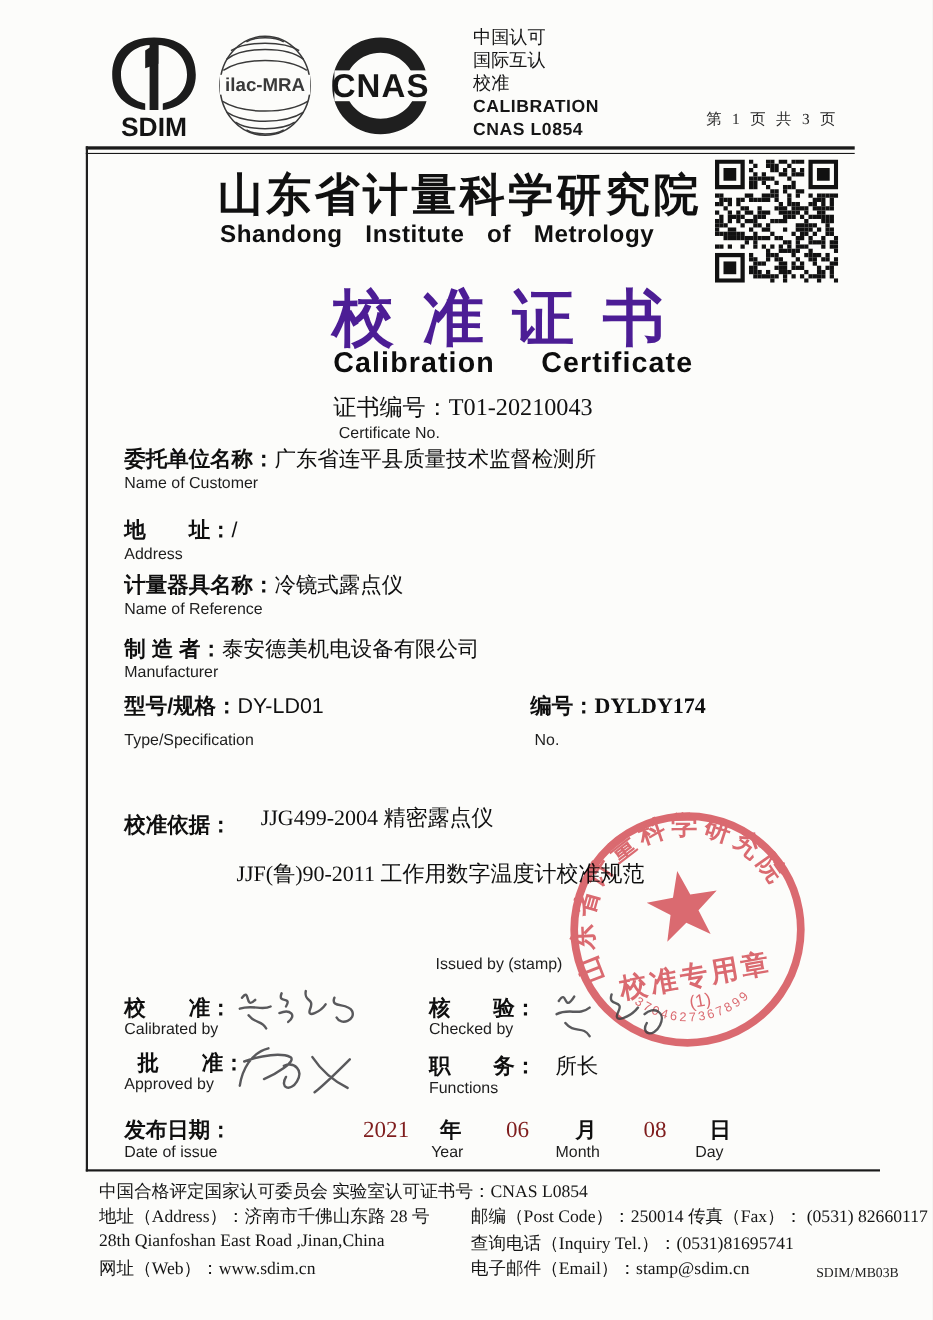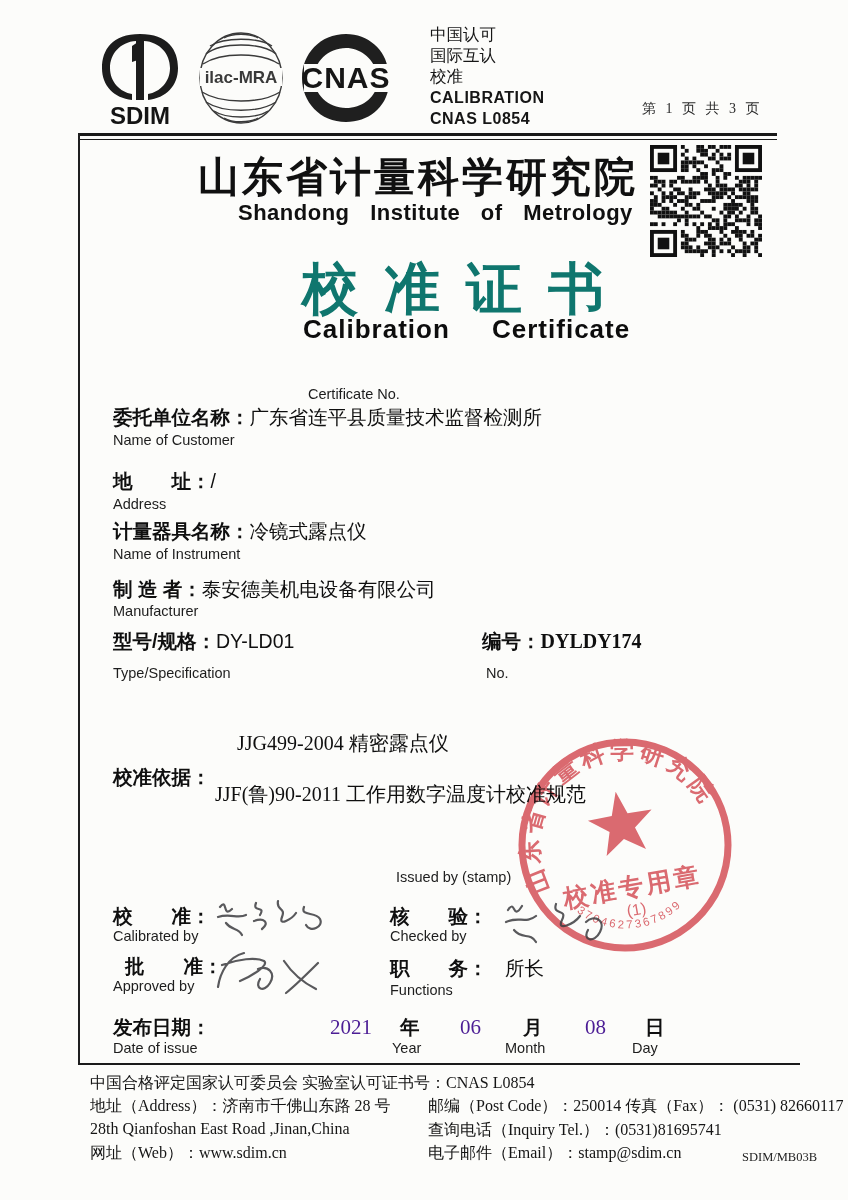--- a/index.html
+++ b/index.html
@@ -14,40 +14,40 @@
   .accred{line-height:21px;font-size:16.5px;}
   .accred .bold{font-weight:bold;font-size:16px;letter-spacing:.5px;}
   .pageno{font-size:14px;letter-spacing:3px;color:#2a2a2a;font-family:"Liberation Serif","DejaVu Serif",serif;}
   .rule-top-thick{left:78px;top:133px;width:699px;height:3px;background:#1a1a1a;}
   .rule-top-thin{left:78px;top:139px;width:699px;height:1px;background:#1a1a1a;}
   .rule-left{left:78px;top:133px;width:2px;height:932px;background:#1f1f1f;}
   .rule-bottom{left:78px;top:1063px;width:722px;height:2px;background:#1a1a1a;}
   
   .inst-zh{font-family:"Liberation Serif","DejaVu Serif",serif;font-weight:bold;
     font-size:41px;letter-spacing:3px;color:#101010;}
-  .inst-en{font-weight:bold;font-size:22px;word-spacing:14px;letter-spacing:.5px;color:#101010;margin-left:38px;}
+  .inst-en{font-weight:bold;font-size:22px;word-spacing:14px;letter-spacing:.5px;color:#101010;}
   
   .cert-title-zh{font-family:"DejaVu Sans","Liberation Sans",sans-serif;font-weight:bold;
-    font-size:56px;letter-spacing:26px;color:#0f766e;text-align:right;}
+    font-size:56px;letter-spacing:26px;color:#4c1d95;text-align:right;}
   .cert-title-en{font-weight:bold;font-size:26px;word-spacing:34px;letter-spacing:1px;color:#0d0d0d;}
   .certno-label{font-family:"Liberation Serif","DejaVu Serif",serif;font-size:21px;color:#111;}
   .certno-value{font-family:"Liberation Serif","DejaVu Serif",serif;font-size:22px;color:#111;}
   .certno-en{font-size:14.5px;color:#1c1c1c;}
   
   .f-label{font-weight:bold;font-size:19.5px;color:#0f0f0f;}
   .f-value{font-size:19.5px;color:#0f0f0f;}
   .f-value-serif{font-family:"Liberation Serif","DejaVu Serif",serif;font-size:20px;color:#0f0f0f;}
   .f-en{font-size:14.5px;color:#1d1d1d;}
   .f-en-l{font-size:14.5px;color:#1d1d1d;line-height:20px;}
   
   .stamp{mix-blend-mode:multiply;opacity:.88;}
   
   .sig{stroke:#3c3c40;stroke-width:2.2;fill:none;stroke-linecap:round;opacity:.85;}
   
-  .d-num{font-family:"Liberation Serif","DejaVu Serif",serif;font-size:21px;color:#4c1d95;}
+  .d-num{font-family:"Liberation Serif","DejaVu Serif",serif;font-size:21px;color:#7f1d1d;}
   
   .foot{font-family:"Liberation Serif","DejaVu Serif",serif;font-size:16px;color:#151515;}
   .form-code{font-family:"Liberation Serif","DejaVu Serif",serif;font-size:12.5px;color:#222;}
   
   .qr{image-rendering:pixelated;}
 </style>
 </head>
 <body>
 
 <div class="page">
@@ -430,52 +430,55 @@
       <rect x="23" y="1" width="5" height="5" fill="#fcfcfa"></rect>
       <rect x="24" y="2" width="3" height="3" fill="#111"></rect>
       <rect x="0" y="22" width="7" height="7" fill="#111"></rect>
       <rect x="1" y="23" width="5" height="5" fill="#fcfcfa"></rect>
       <rect x="2" y="24" width="3" height="3" fill="#111"></rect>
     </svg>
 
   <div class="abs cert-title-zh" style="left:302px;top:252px">校准证书</div>
   <div class="abs cert-title-en" style="left:303px;top:314px">Calibration   Certificate</div>
 
+  <div class="abs" style="left:303px;top:356px">
+    <span class="certno-label">证书编号：</span><span class="certno-value">T01-20210043</span>
+  </div>
   <div class="abs certno-en" style="left:308px;top:386px">Certificate No.</div>
 
   <div class="abs" style="left:113px;top:404px">
     <span class="f-label">委托单位名称：</span><span class="f-value">广东省连平县质量技术监督检测所</span>
   </div>
   <div class="abs f-en" style="left:113px;top:432px">Name of Customer</div>
 
   <div class="abs" style="left:113px;top:468px">
     <span class="f-label">地　　址：</span><span class="f-value">/</span>
   </div>
   <div class="abs f-en" style="left:113px;top:496px">Address</div>
 
   <div class="abs" style="left:113px;top:518px">
     <span class="f-label">计量器具名称：</span><span class="f-value">冷镜式露点仪</span>
   </div>
-  <div class="abs f-en" style="left:113px;top:546px">Name of Instrument</div>
+  <div class="abs f-en" style="left:113px;top:546px">Name of Reference</div>
 
   <div class="abs" style="left:113px;top:576px">
     <span class="f-label">制 造 者：</span><span class="f-value">泰安德美机电设备有限公司</span>
   </div>
   <div class="abs f-en" style="left:113px;top:603px">Manufacturer</div>
 
   <div class="abs" style="left:113px;top:628px">
     <span class="f-label">型号/规格：</span><span class="f-value">DY-LD01</span>
   </div>
   <div class="abs" style="left:482px;top:628px">
     <span class="f-label">编号：</span><span class="f-value-serif" style="font-weight:bold">DYLDY174</span>
   </div>
   <div class="abs f-en" style="left:113px;top:665px">Type/Specification</div>
   <div class="abs f-en" style="left:486px;top:665px">No.</div>
 
-  <div class="abs f-label" style="left:113px;top:764px">校准依据：</div>
+  <div class="abs f-label" style="left:113px;top:736px">校准依据：</div>
   <div class="abs f-value-serif" style="left:237px;top:730px">JJG499-2004 精密露点仪</div>
   <div class="abs f-value-serif" style="left:215px;top:781px">JJF(鲁)90-2011 工作用数字温度计校准规范</div>
 
   <div class="abs f-en" style="left:396px;top:869px">Issued by (stamp)</div>
 
   <svg class="abs stamp" style="left:510px;top:730px" width="230" height="230" viewBox="0 0 230 230">
     <defs>
       <path id="arcTop" d="M 34.2 147.6 A 87 87 0 1 1 195.8 147.6"></path>
       <path id="arcBot" d="M 50.5 166.5 A 81 81 0 0 0 179.5 166.5"></path>
     </defs>

